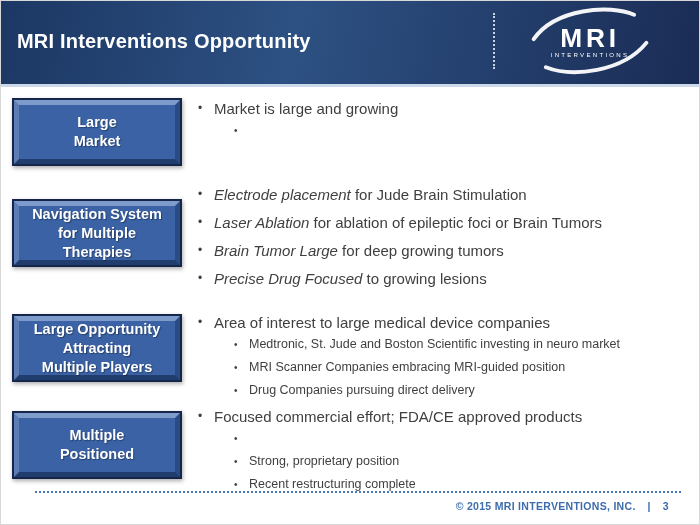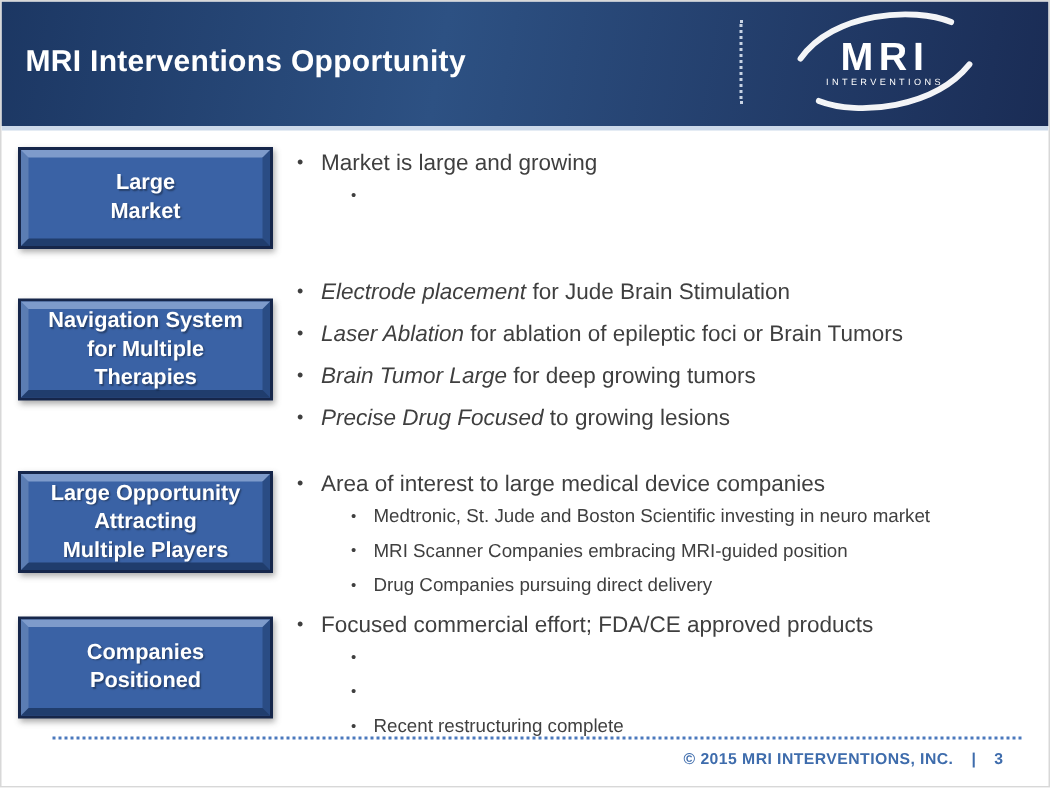--- a/index.html
+++ b/index.html
@@ -165,34 +165,35 @@
           </div>
           <div class="bullet level-2">
             <span class="marker">•</span>
             <span class="btext"><span>Drug Companies pursuing direct delivery</span></span>
           </div>
         </div>
       </div>
       <div class="row row-3">
         <div class="bevel-box">
           <div class="bevel-inner">
-            <div class="box-line">Companies</div>
+            <div class="box-line">Multiple</div>
             <div class="box-line">Positioned</div>
           </div>
         </div>
         <div class="bullets">
           <div class="bullet level-1">
             <span class="marker">•</span>
             <span class="btext"><span>Focused commercial effort; FDA/CE approved products</span></span>
           </div>
           <div class="bullet level-2">
             <span class="marker">•</span>
           </div>
           <div class="bullet level-2">
             <span class="marker">•</span>
+            <span class="btext"><span>Strong, proprietary position</span></span>
           </div>
           <div class="bullet level-2">
             <span class="marker">•</span>
             <span class="btext"><span>Recent restructuring complete</span></span>
           </div>
         </div>
       </div>
     </div>
 
   <div class="bottom-dotted"></div>

